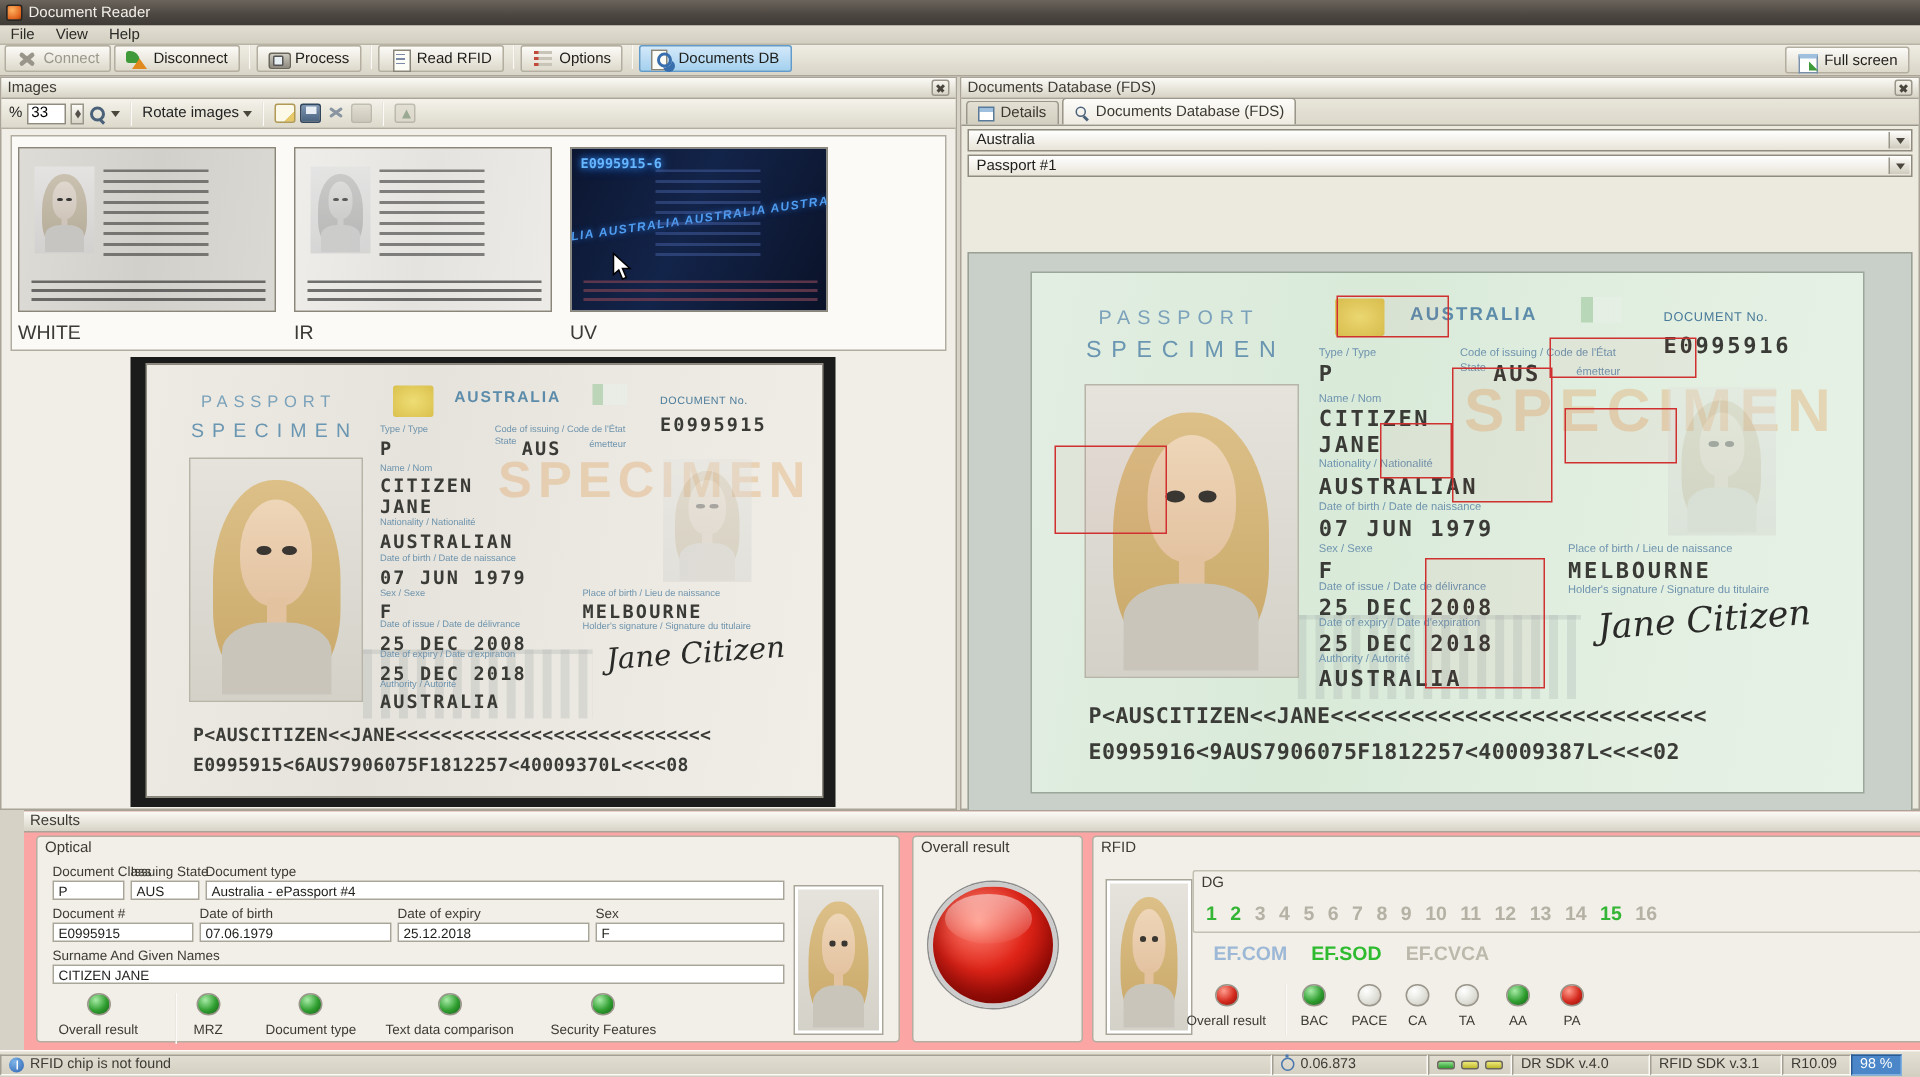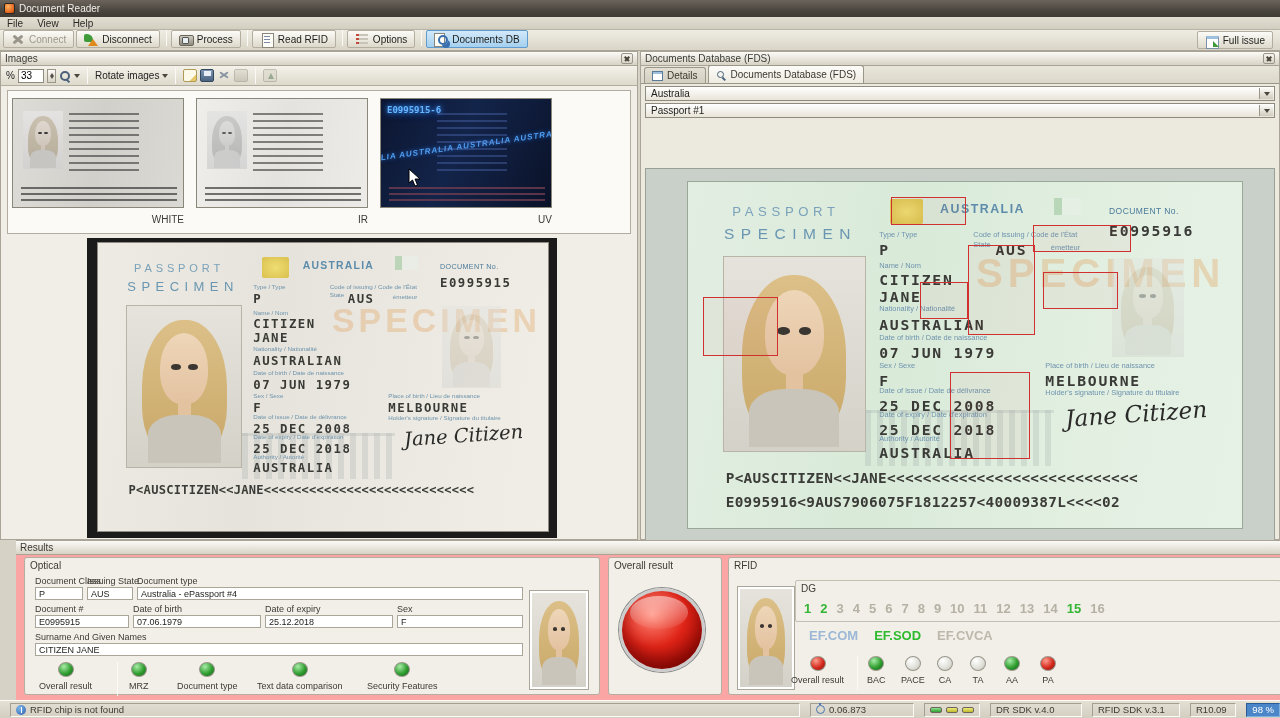--- a/index.html
+++ b/index.html
@@ -75,21 +75,21 @@
   .mi-cut { background:transparent; }
   .mi-cut::before,.mi-cut::after { content:""; position:absolute; left:2px; top:5px; width:10px; height:2px; background:#8a95a2; border-radius:2px; transform:rotate(35deg); }
   .mi-cut::after { transform:rotate(-35deg); }
   .mi-folder { background:linear-gradient(#d8d4c6,#b9b5a7); border:1px solid #9a968a; opacity:.55; }
   .mi-exp { border:1px solid #9a968a; opacity:.55; background:#d8d4c6; }
   .mi-exp::after { content:""; position:absolute; left:4px; top:3px; border-left:3px solid transparent; border-right:3px solid transparent; border-bottom:6px solid #5a7a5a; }
 
   #thumb-strip { position:absolute; left:6px; top:38px; width:624px; height:144px; background:#fbfaf7; border:1px solid #b0aca0; display:flex; gap:12px; padding:7px 4px 0 4px; }
   .thumb { width:172px; }
   .thumb-img { width:172px; height:110px; border:1px solid #8a867a; position:relative; overflow:hidden; }
-  .thumb-cap { text-align:right; font-size:10px; color:#3c3a34; margin-top:6px; }
+  .thumb-cap { text-align:left; font-size:13px; color:#3c3a34; margin-top:6px; }
   .t-white { background:linear-gradient(100deg,#dedcd6,#d2d0ca 50%,#dbd9d3); }
   .t-ir { background:linear-gradient(100deg,#efeeea,#e4e3df 50%,#ecebe7); }
   .t-uv { background:linear-gradient(115deg,#0c1630,#13244a 45%,#0a1228); }
   .t-lines { position:absolute; left:56px; top:14px; width:70px;
     background:repeating-linear-gradient(rgba(40,40,40,.55) 0 2px, transparent 2px 7px); height:60px; }
   .t-uv .t-lines { background:repeating-linear-gradient(rgba(90,120,200,.35) 0 2px, transparent 2px 7px); }
   .t-mrz { position:absolute; left:8px; bottom:6px; width:156px; height:14px;
     background:repeating-linear-gradient(rgba(30,30,30,.6) 0 2px, transparent 2px 6px); }
   .t-uv .t-mrz { background:repeating-linear-gradient(rgba(110,60,80,.8) 0 2px, transparent 2px 6px); }
   .t-portrait { position:absolute; left:10px; top:12px; width:40px; height:58px; }
@@ -207,30 +207,30 @@
   .dg-num[data-state="on"] { color:#35b535; }
   #ef-row { position:absolute; left:80px; top:70px; display:flex; gap:16px; }
   .ef { font-size:13px; font-weight:bold; }
   .ef[data-state="blue"]  { color:#9cb8d6; }
   .ef[data-state="green"] { color:#2fbb2f; }
   .ef[data-state="gray"]  { color:#bcb8ac; }
 
   
   #statusbar { position:absolute; left:0; top:700px; width:1280px; height:18px; background:linear-gradient(#e4e0d4,#d2cec0);
     border-top:1px solid #fbfaf6; display:flex; align-items:center; font-size:9.5px; color:#3c3a34; }
-  .sseg { height:14px; display:flex; align-items:center; gap:4px; padding:0 5px; margin-left:10px;
+  .sseg { height:14px; display:flex; align-items:center; gap:4px; padding:0 5px; margin-left:0;
     border:1px solid; border-color:#a39f92 #fbfaf6 #fbfaf6 #a39f92; }
   .info-ic { width:10px; height:10px; border-radius:50%; background:radial-gradient(circle at 35% 30%, #7fb4e8, #2a62b0); position:relative; }
   .info-ic::after { content:""; position:absolute; left:4.5px; top:2px; width:1.5px; height:6px; background:#fff; }
   .watch-ic { width:9px; height:9px; border:1.5px solid #4a76b0; border-radius:50%; position:relative; }
   .watch-ic::before { content:""; position:absolute; left:2px; top:-3px; width:2px; height:2px; background:#4a76b0; }
   .bar-ic { width:12px; height:6px; border-radius:2px; border:1px solid #6a665c; }
   .bar-green { background:linear-gradient(#8ee08e,#2f9e2f); }
   .bar-yellow { background:linear-gradient(#eeea7a,#c0ba2e); }
-  .sseg.blue { background:#4a86c8; color:#fff; border-color:#2a5a94 #7fb0e0 #7fb0e0 #2a5a94; min-width:34px; justify-content:flex-end; }
+  .sseg.blue { background:#4a86c8; color:#fff; border-color:#2a5a94 #7fb0e0 #7fb0e0 #2a5a94; min-width:34px; justify-content:flex-start; }
 
   
   #cursor { position:absolute; left:408px; top:168px; width:14px; height:20px; z-index:50; }
 </style>
 </head>
 <body>
 
 <div id="titlebar">
   <span class="app-ico"></span>
   <span>Document Reader</span>
@@ -267,21 +267,21 @@
     <span>Options</span>
   </div>
   <span class="tsep"></span>
   <div class="tbtn active">
     <span class="ic ic-db"></span>
     <span>Documents DB</span>
   </div>
 </div>
 <div class="tbtn" id="fullscreen-btn">
   <span class="ic ic-fs"></span>
-  <span>Full issue</span>
+  <span>Full screen</span>
 </div>
 
 <div id="images-panel">
   <div class="panel-hdr">
     <span>Images</span>
     <span class="x"></span>
   </div>
   <div id="images-toolbar">
     <span>%</span>
     <input class="zoom-box" readonly="" value="33" style="">
@@ -389,20 +389,21 @@
     <div class="pp-val pp-di-val">25 DEC 2008</div>
     <div class="pp-lab pp-de-lab">Date of expiry / Date d'expiration</div>
     <div class="pp-val pp-de-val">25 DEC 2018</div>
     <div class="pp-lab pp-au-lab">Authority / Autorité</div>
     <div class="pp-val pp-au-val">AUSTRALIA</div>
     <div class="pp-lab pp-pb-lab">Place of birth / Lieu de naissance</div>
     <div class="pp-val pp-pb-val">MELBOURNE</div>
     <div class="pp-lab pp-sg-lab">Holder's signature / Signature du titulaire</div>
     <div class="pp-sig">Jane Citizen</div>
     <div class="pp-mrz1">P&lt;AUSCITIZEN&lt;&lt;JANE&lt;&lt;&lt;&lt;&lt;&lt;&lt;&lt;&lt;&lt;&lt;&lt;&lt;&lt;&lt;&lt;&lt;&lt;&lt;&lt;&lt;&lt;&lt;&lt;&lt;&lt;&lt;&lt;</div>
+    <div class="pp-mrz2">E0995915&lt;6AUS7906075F1812257&lt;40009370L&lt;&lt;&lt;&lt;08</div>
   </div>
 </div>
 
 <div id="db-panel">
   <div class="panel-hdr">
     <span>Documents Database (FDS)</span>
     <span class="x"></span>
   </div>
   <div id="db-tabs">
     <div class="tab">

